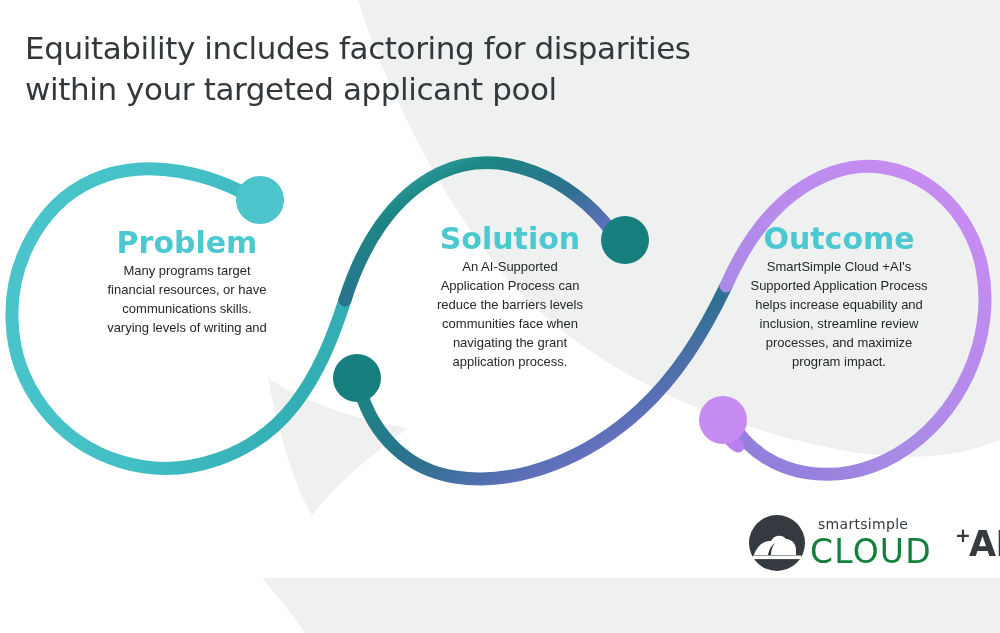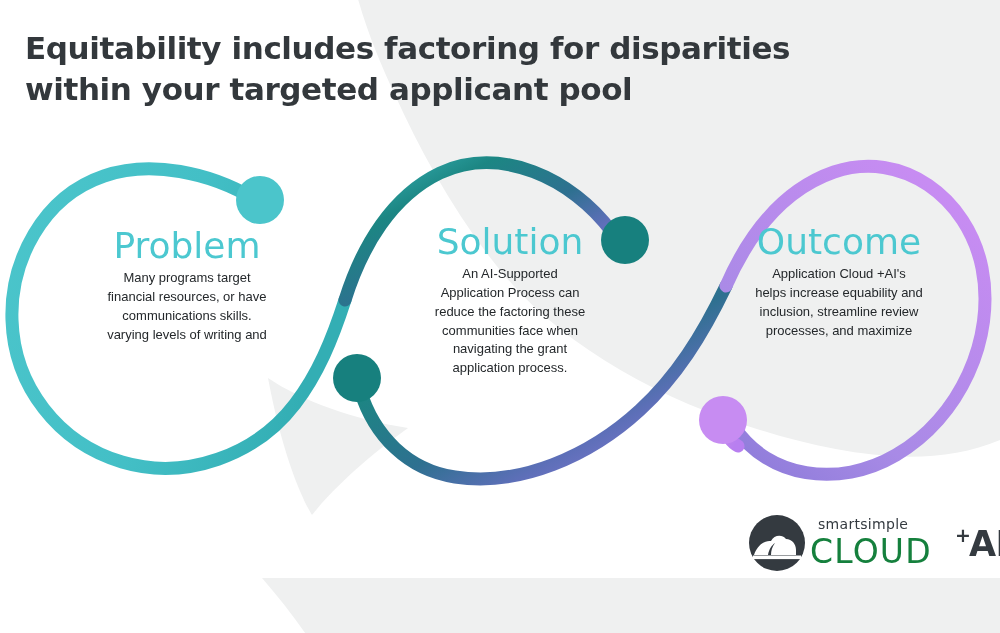--- a/index.html
+++ b/index.html
@@ -31,36 +31,36 @@
   .title-block {
     position: absolute;
     z-index: 5;
     left: 25px;
     top: 28px;
     width: 830px;
   }
   .title-line {
     font-family: "DejaVu Sans", "Liberation Sans", sans-serif;
     font-size: 31px;
-    font-weight: bold;
+    font-weight: normal;
     color: #33383c;
     line-height: 1.32;
     letter-spacing: -0.4px;
     white-space: nowrap;
   }
 
   .panel {
     position: absolute;
     z-index: 5;
     text-align: center;
   }
   .panel-heading {
     font-family: "DejaVu Sans", "Liberation Sans", sans-serif;
-    font-size: 36px;
-    font-weight: normal;
+    font-size: 30px;
+    font-weight: bold;
     color: #4cc8d0;
     margin: 0 0 3px 0;
     line-height: 1.1;
   }
   .panel-body {
     font-family: "Liberation Sans", "DejaVu Sans", sans-serif;
     font-size: 13px;
     color: #24282b;
     line-height: 1.46;
     margin: 0;
@@ -230,34 +230,36 @@
         <span>communications skills.</span>
         <span>varying levels of writing and</span>
       </div>
   </div>
 
   <div class="panel" id="panel-solution">
     <div class="panel-heading" style="color: rgb(76, 200, 208);">Solution</div>
     <div class="panel-body">
         <span>An AI-Supported</span>
         <span>Application Process can</span>
-        <span>reduce the factoring these</span>
+        <span>reduce the barriers levels</span>
         <span>communities face when</span>
         <span>navigating the grant</span>
         <span>application process.</span>
       </div>
   </div>
 
   <div class="panel" id="panel-outcome">
     <div class="panel-heading" style="color: rgb(76, 200, 208);">Outcome</div>
     <div class="panel-body">
-        <span>Application Cloud +AI's</span>
+        <span>SmartSimple Cloud +AI's</span>
+        <span>Supported Application Process</span>
         <span>helps increase equability and</span>
         <span>inclusion, streamline review</span>
         <span>processes, and maximize</span>
+        <span>program impact.</span>
       </div>
   </div>
 
   <div id="logo">
     <svg class="logo-mark" viewBox="0 0 58 58">
       <circle cx="29" cy="29" r="28" fill="#343a40"></circle>
       <path fill="#ffffff" d="M 6 41
                C 9 32, 16 26, 23 27
                C 26 21, 34 20, 38 25
                C 44 25, 48 30, 48 36

